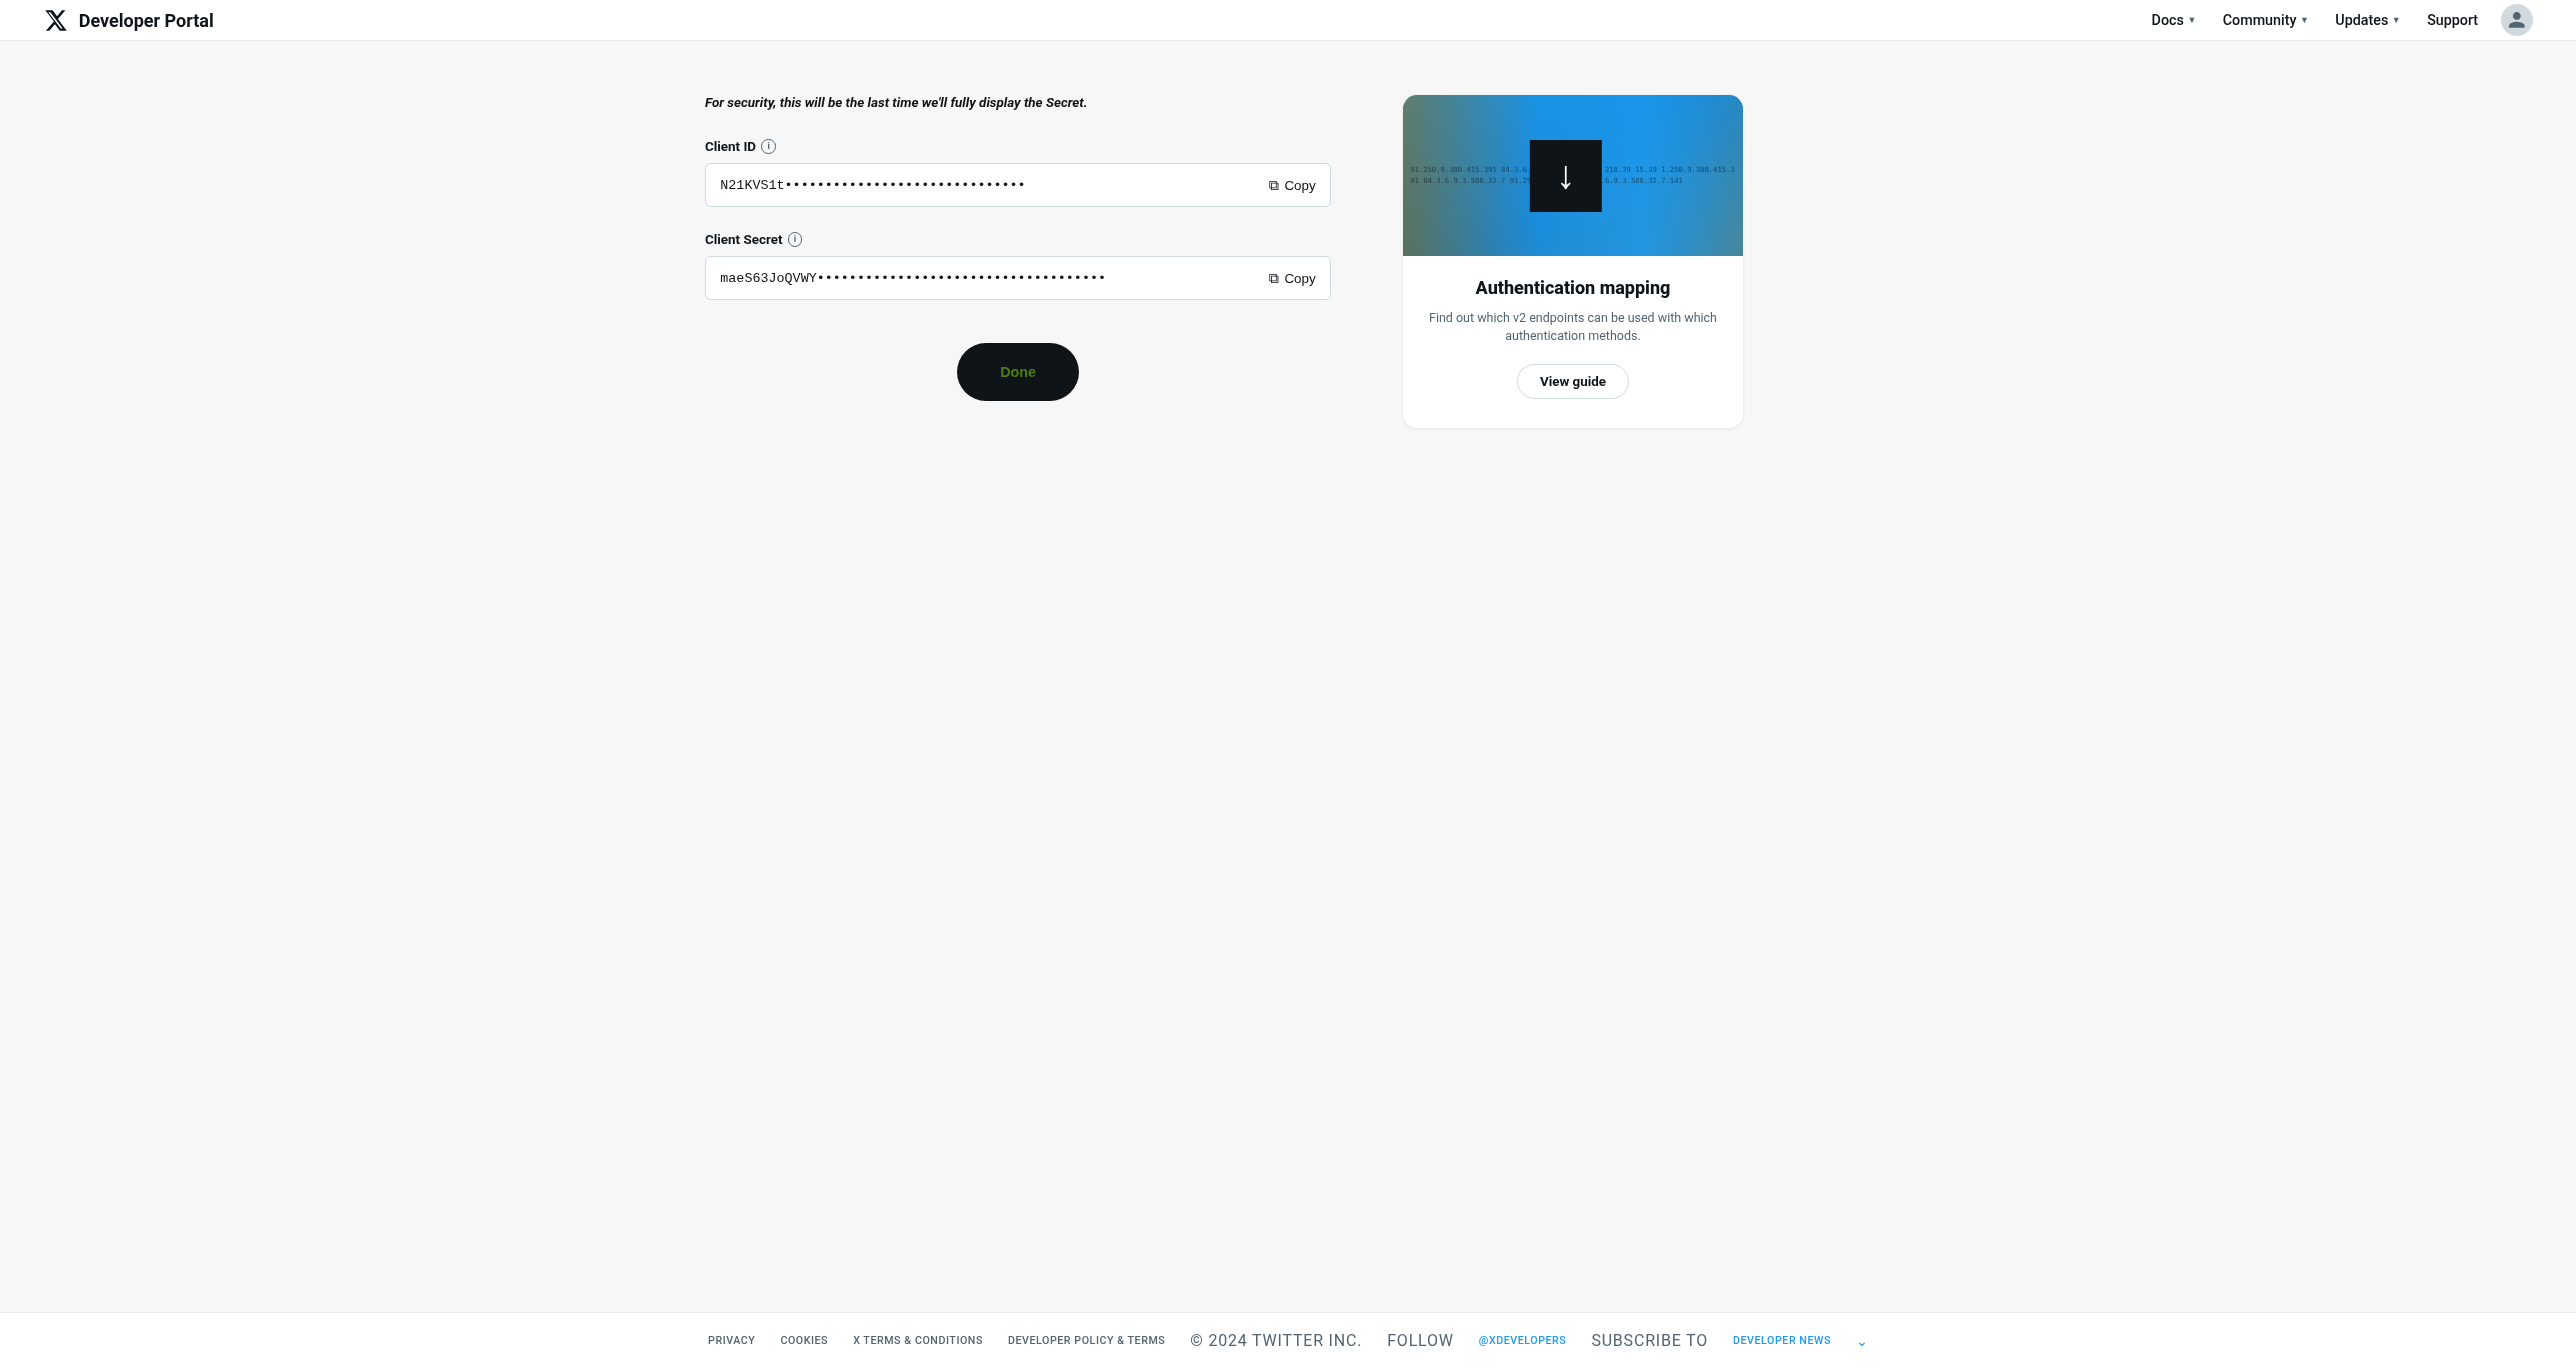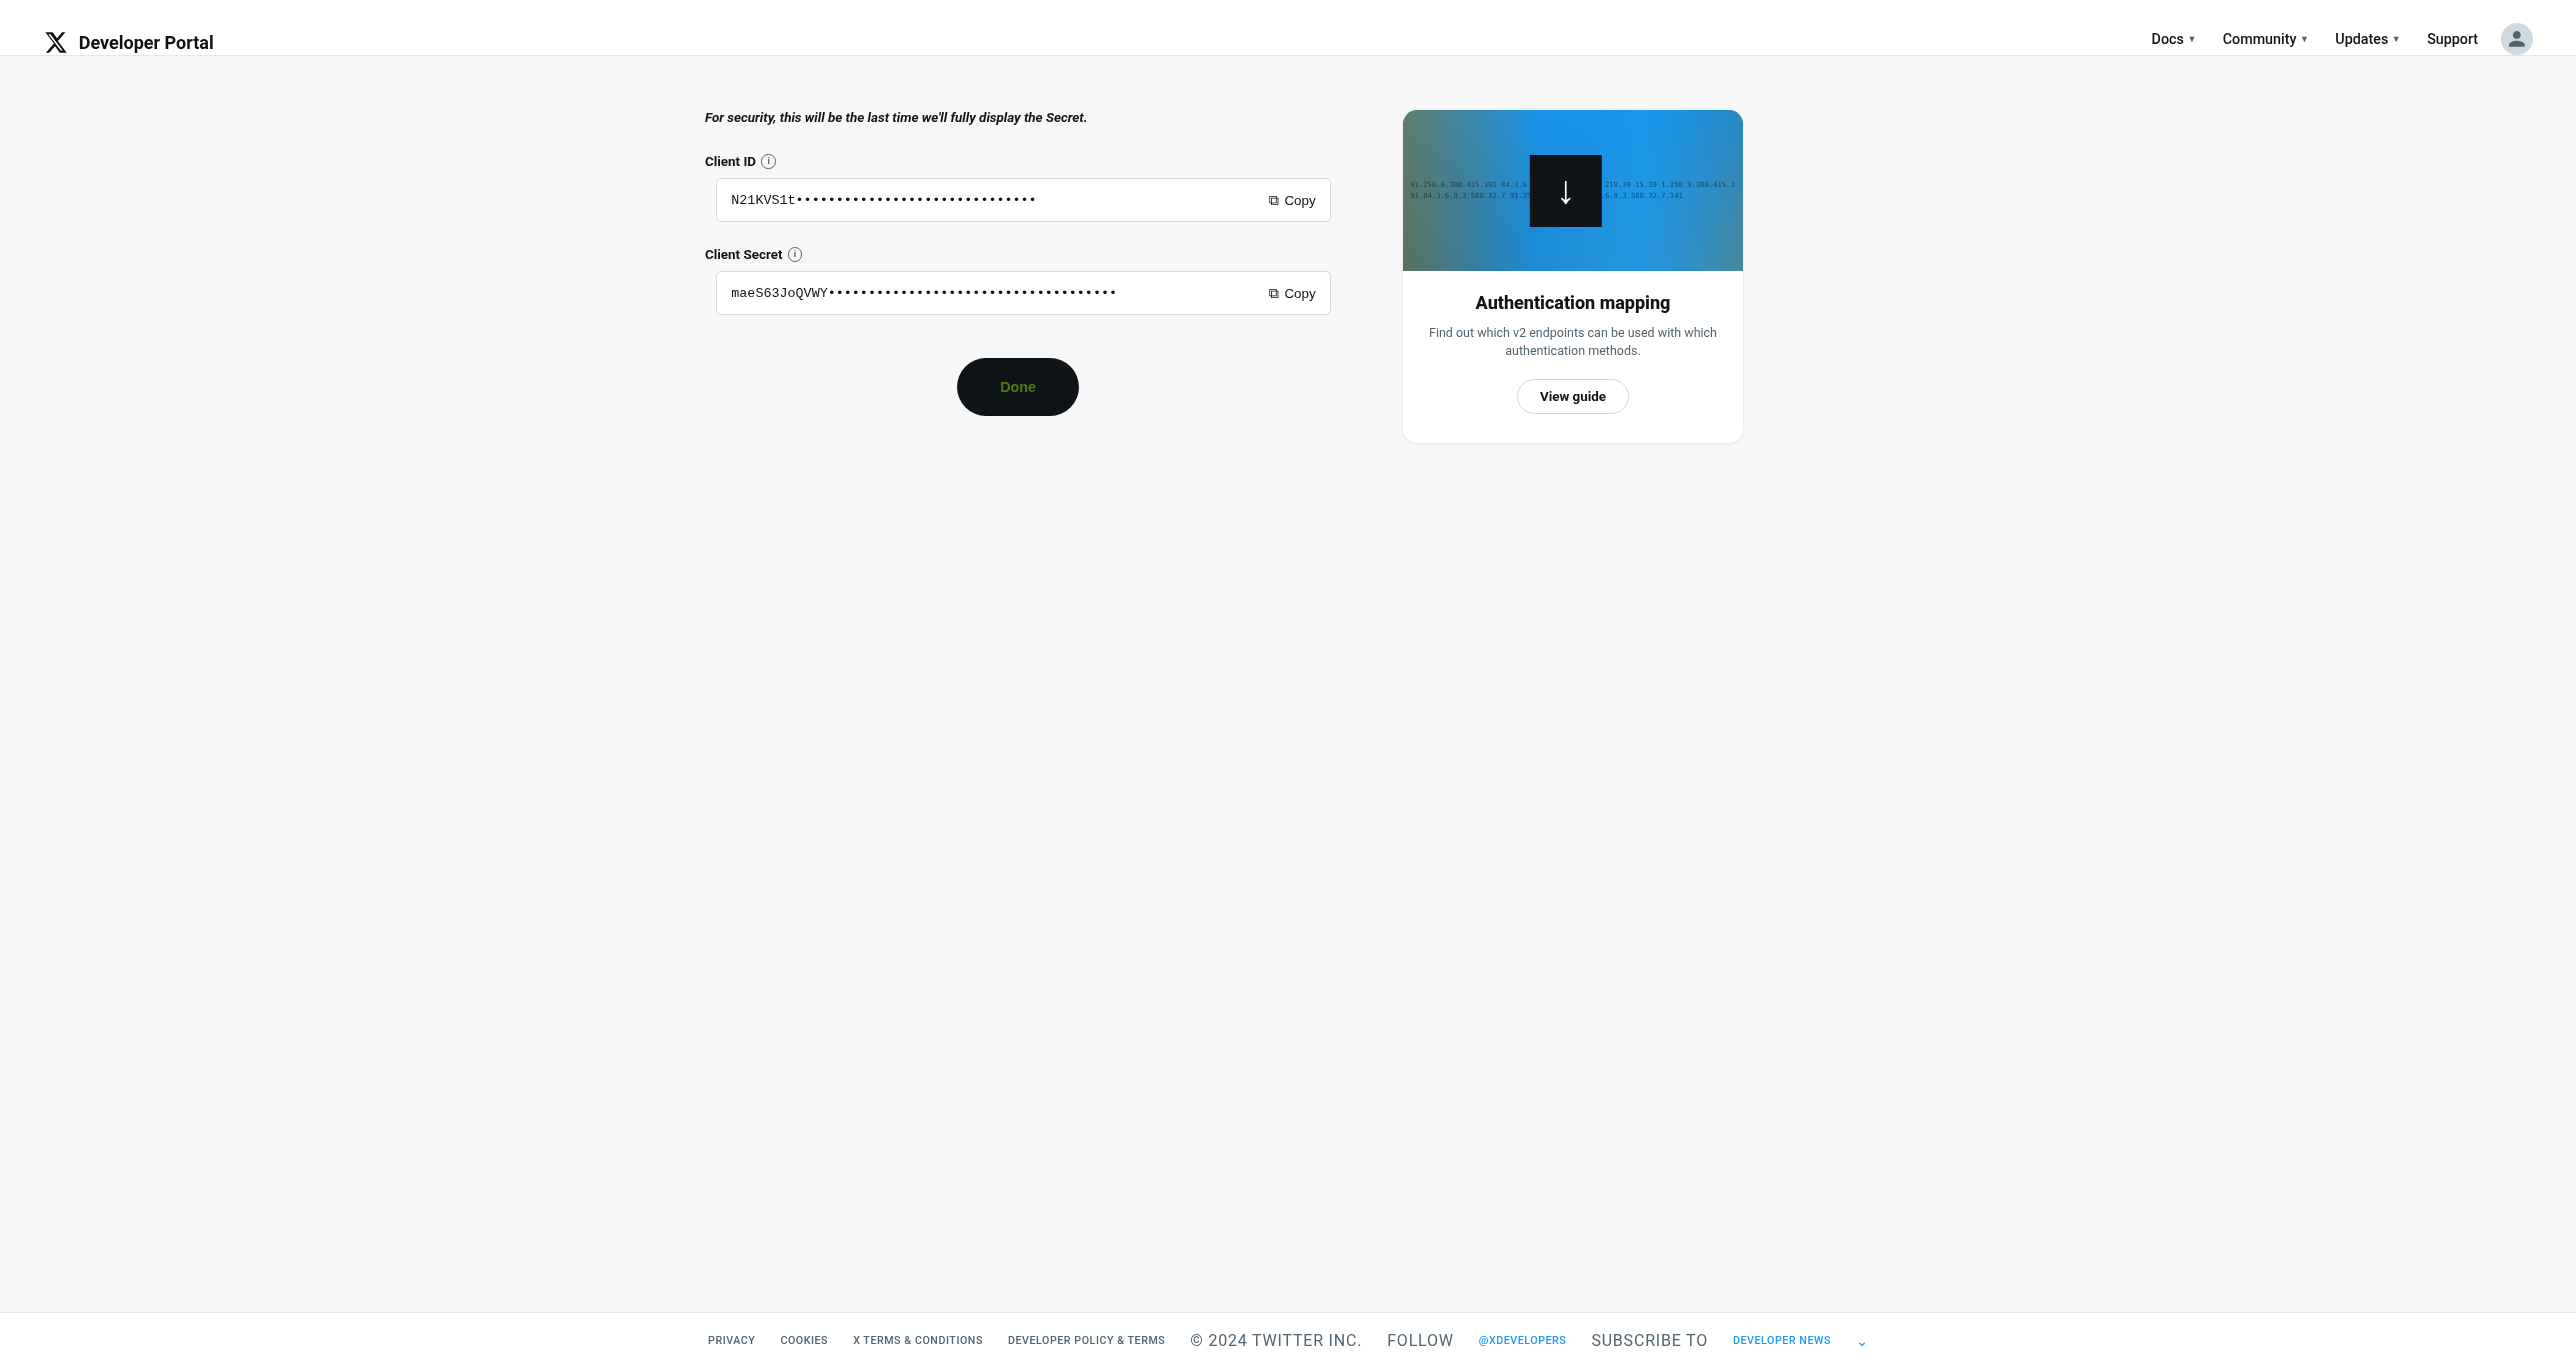--- a/index.html
+++ b/index.html
@@ -15,24 +15,24 @@
       min-height: 100vh;
       display: flex;
       flex-direction: column;
     }
 
     
     header {
       background: #ffffff;
       border-bottom: 0.9px solid #e7e7e7;
       display: flex;
-      align-items: flex-end;
+      align-items: center;
       justify-content: space-between;
       padding: 0 43px;
-      height: 56px;
+      height: 41px;
       position: sticky;
       top: 0;
       z-index: 100;
     }
 
     .header-left {
       display: flex;
       align-items: center;
       gap: 10.7px;
     }
@@ -167,21 +167,20 @@
     }
 
     .field-input-row {
       display: flex;
       align-items: center;
       border: 0.9px solid #cfd9de;
       border-radius: 5.4px;
       background: #ffffff;
       padding: 12.5px 14.3px;
       gap: 10.7px;
-      margin-left: 11px;
     }
 
     .field-value {
       flex: 1;
       font-size: 13.4px;
       color: #0f1419;
       font-family: 'Courier New', Courier, monospace;
       white-space: nowrap;
       overflow: hidden;
       text-overflow: ellipsis;

